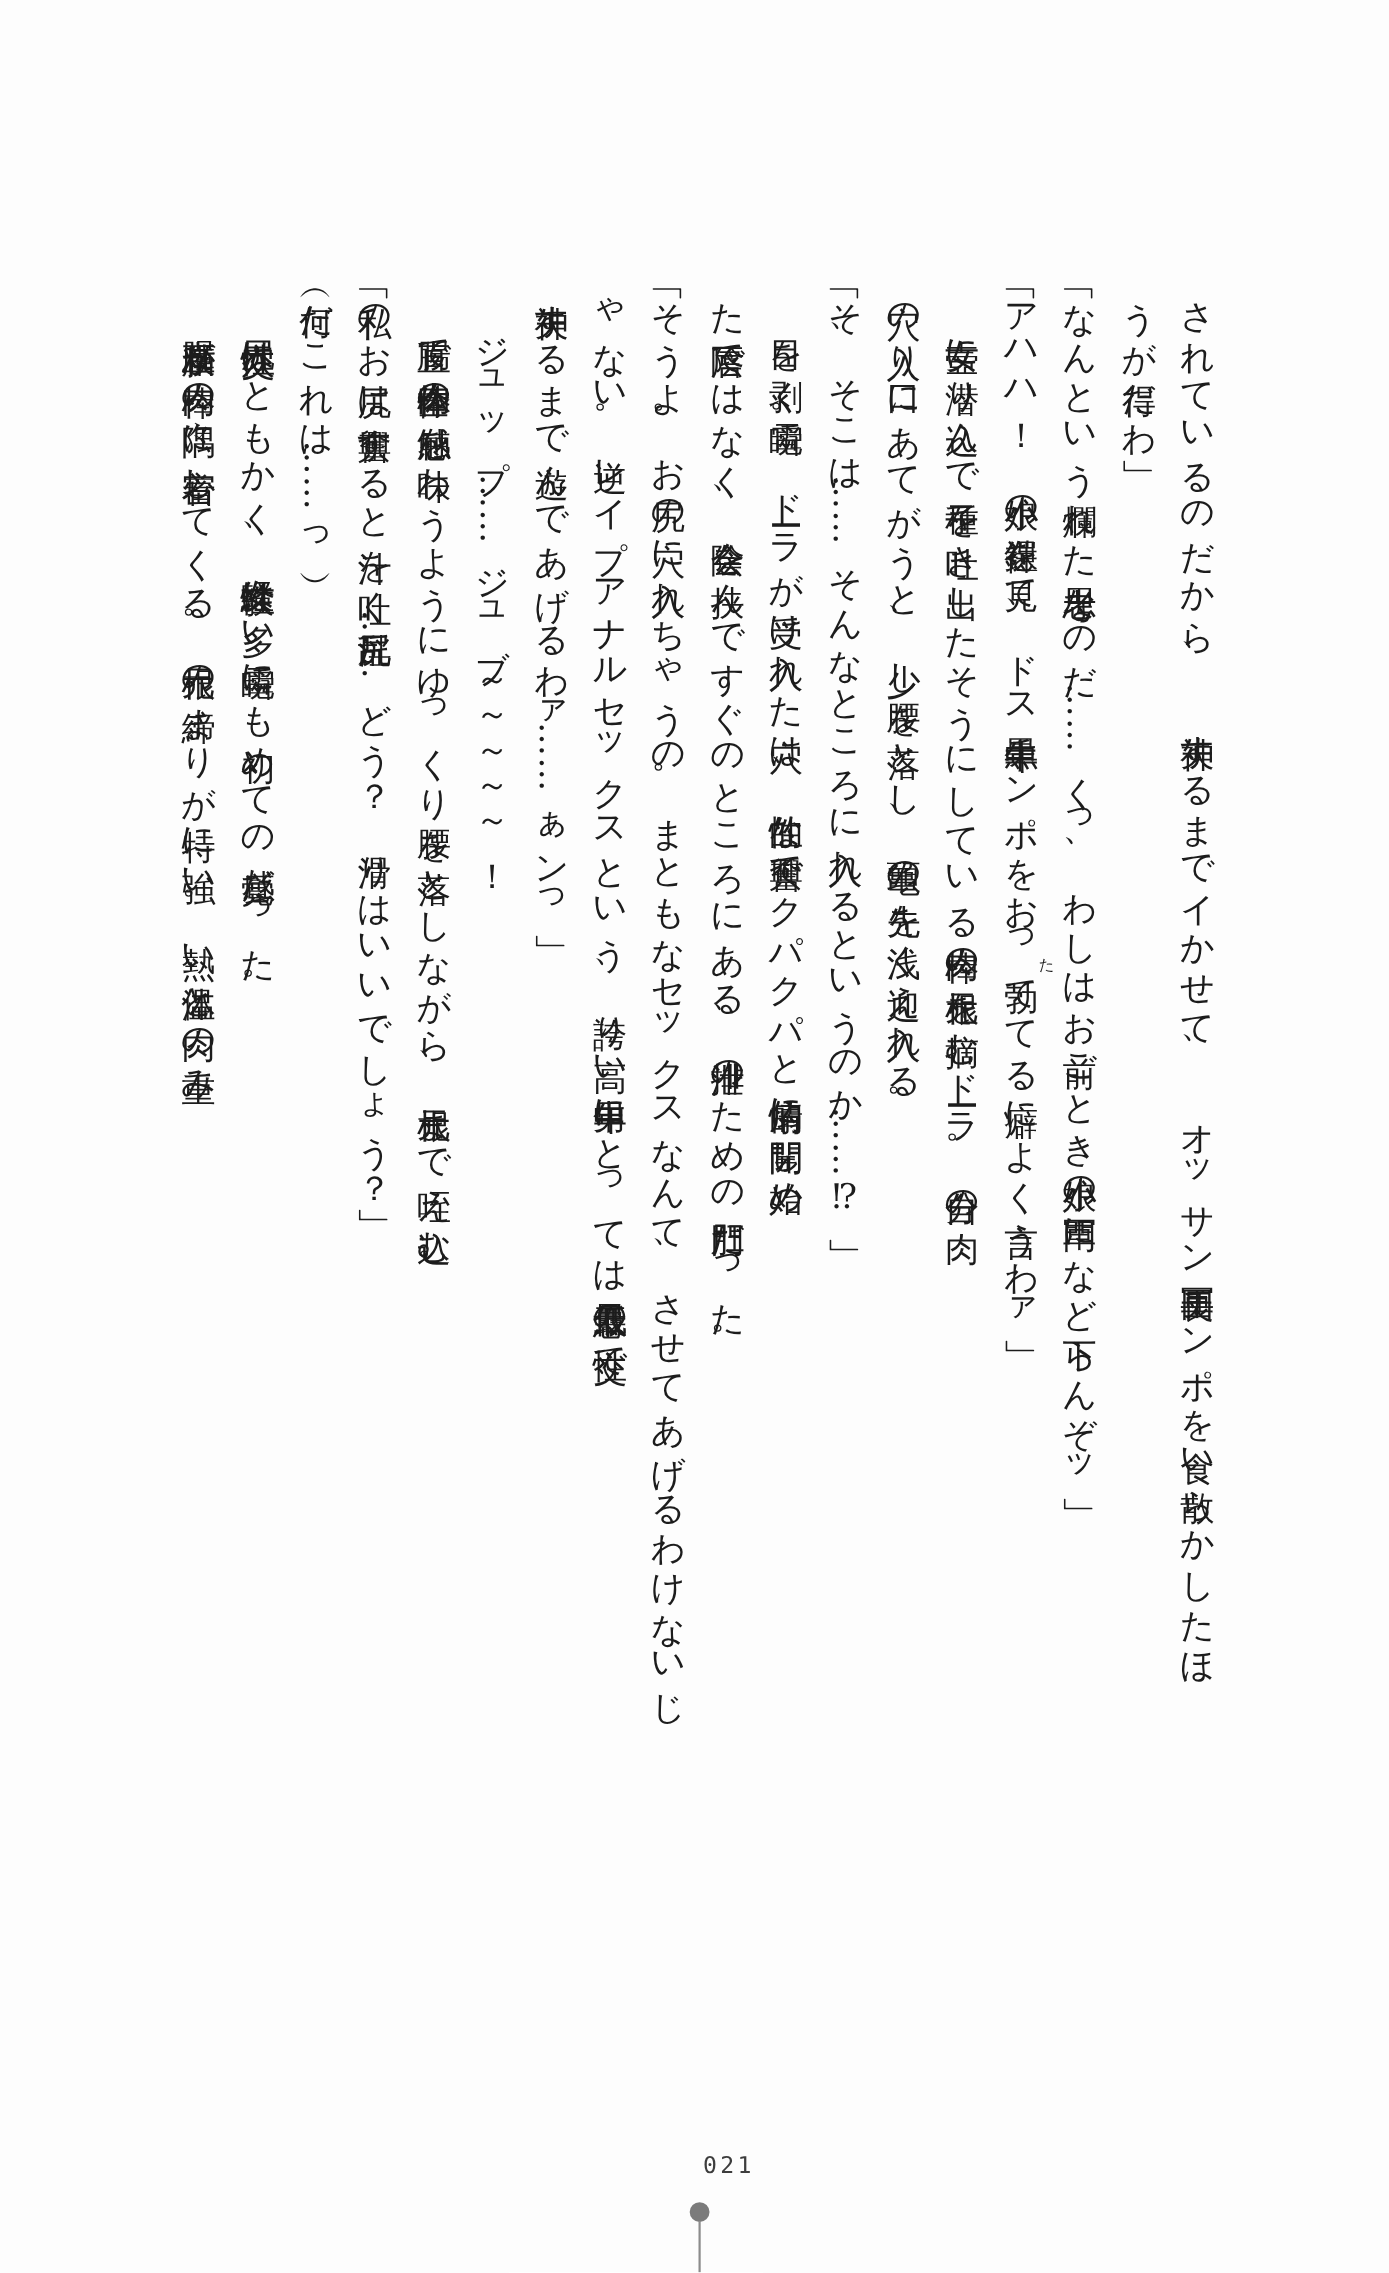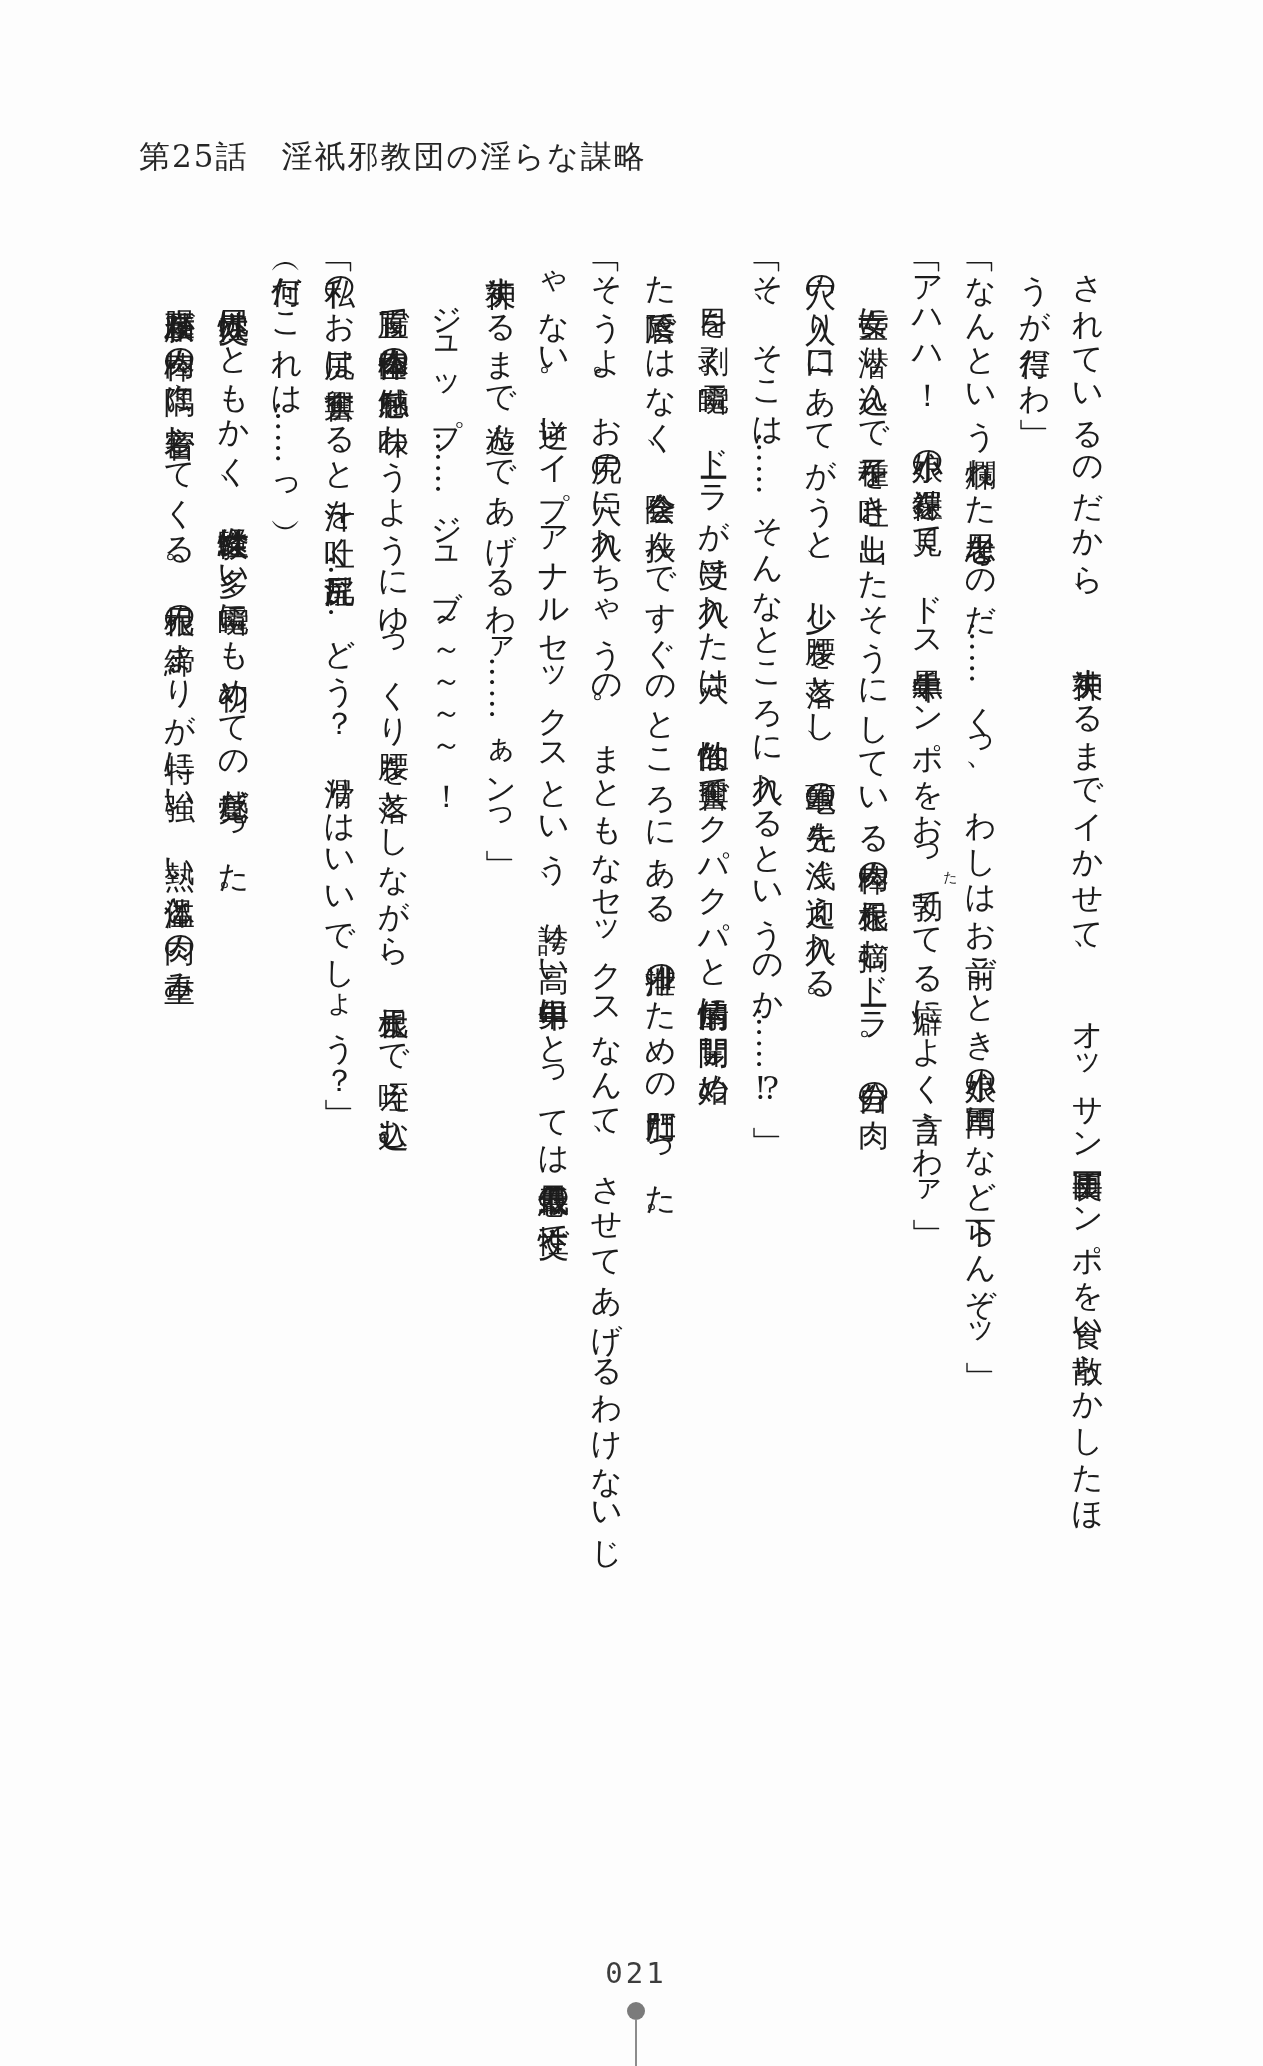--- a/index.html
+++ b/index.html
@@ -60,23 +60,23 @@
   .c14 { left: 377px; }
   .c15 { left: 323px; }
   .c16 { left: 270px; }
   .c17 { left: 217px; }
   .c18 { left: 163px; }
   .page-number {
     position: absolute;
     left: 586px;
     top: 1956px;
     width: 100px;
-    text-align: center;
+    text-align: right;
     font-family: "DejaVu Sans Mono", "Liberation Mono", monospace;
-    font-size: 29px;
+    font-size: 21px;
     letter-spacing: 3px;
     color: #3d3d3d;
   }
   .page-marker {
     position: absolute;
     left: 627px;
     top: 2002px;
     width: 18px;
     height: 18px;
     border-radius: 50%;
@@ -89,21 +89,20 @@
     width: 2px;
     height: 47px;
     background: #8c8c8c;
   }
 </style>
 </head>
 <body>
 
 <div class="book-page">
 
-  <div class="chapter-heading">第25話　淫祇邪教団の淫らな謀略</div>
 
   <div class="text-body">
     <div class="tcol c1">されているのだから、　失神するまでイかせて、　オッサン軍団長チンポを食い散らかしたほ</div>
     <div class="tcol c2">うが得だわ」</div>
     <div class="tcol c3">「なんという爛れた思考なのだ……くっ、わしはお前ごとき小娘の軍門になど下らんぞッ」</div>
     <div class="tcol c4"><span>「アハハ！　小娘の裸鎧を見て、ドス黒中年チンポをおっ</span><ruby><span>勃</span><rt><span>た</span></rt></ruby><span>ててる癖によく言うわァ」</span></div>
     <div class="tcol c5">　女壺に潜り込んで子種を吐き出したそうにしている肉棒の根元を摘むドーラ。自分の肉</div>
     <div class="tcol c6">穴の入り口にあてがうと、少し腰を落とし、亀頭の先を浅く迎え入れる。</div>
     <div class="tcol c7">「そ、そこは……そんなところに入れるというのか……⁉」</div>
     <div class="tcol c8">　目を剥く瞬電。　ドーラが受け入れた穴は、性的な興奮でクパクパと扇情的に開閉し始め</div>

